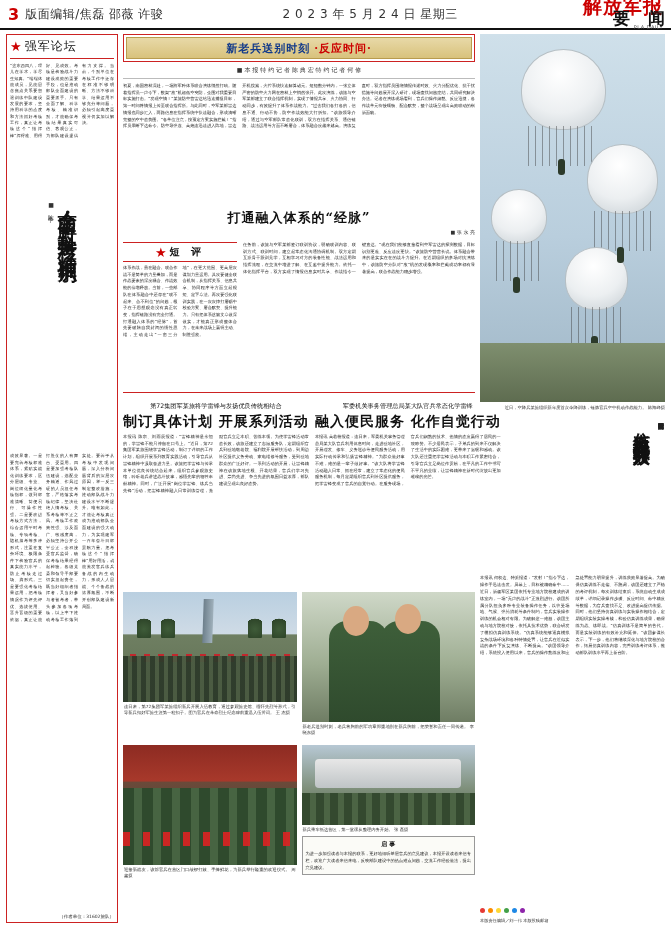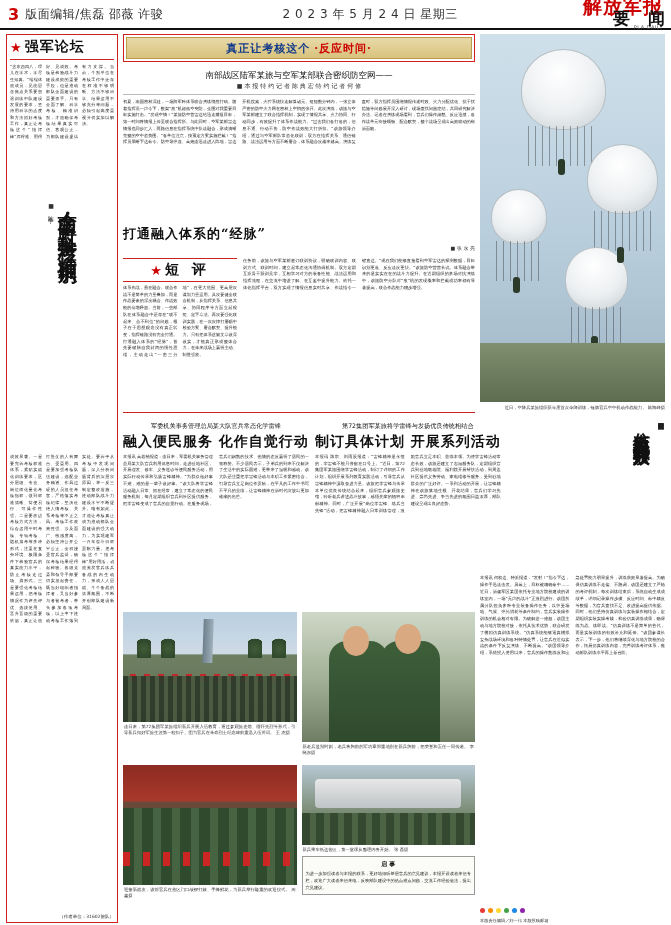--- a/index.html
+++ b/index.html
@@ -66,21 +66,21 @@
   }
   .forum-head {
     display: flex; align-items: center; gap: 3px;
     border-bottom: 1px solid #c22;
     padding-bottom: 3px; margin-bottom: 4px;
   }
   .star {
     color: #c00; font-size: 13px; line-height: 1;
   }
   .forum-head-text {
-    font-size: 14px; font-weight: bold; color: #111;
+    font-size: 12px; font-weight: normal; color: #111;
     letter-spacing: 1px;
     font-family: "DejaVu Serif", "Liberation Serif", serif;
   }
   .tiny-col-text {
     font-size: 4.1px; line-height: 1.55; color: #222;
     text-align: justify;
     column-count: 3; column-gap: 4px;
     height: 128px; overflow: hidden;
     margin-bottom: 4px;
   }
@@ -155,37 +155,37 @@
   }
 
   .lead-body {
     font-size: 4.2px; line-height: 1.6; color: #222; text-align: justify;
     column-count: 3; column-gap: 6px;
     height: 118px; overflow: hidden;
     margin-top: 4px;
   }
 
   .sub-head {
-    text-align: left;
+    text-align: center;
     font-size: 13px; font-weight: bold;
     font-family: "DejaVu Serif", "Liberation Serif", serif;
     letter-spacing: 1px;
     margin: 4px 0 2px 0;
   }
   .sub-byline { text-align: right; font-size: 5px; color: #333; }
 
   .two-col-mid { display: flex; gap: 6px; margin-top: 3px; }
   .brief-box { width: 114px; }
   .brief-head {
     display: flex; align-items: center; gap: 3px;
     border-top: 1px solid #c22; border-bottom: 1px solid #c22;
     padding: 2px 0; justify-content: center;
   }
   .brief-head-text {
-    font-size: 14px; font-weight: bold; letter-spacing: 4px;
+    font-size: 10px; font-weight: bold; letter-spacing: 4px;
     font-family: "DejaVu Serif", "Liberation Serif", serif;
   }
   .brief-body {
     font-size: 4.2px; line-height: 1.6; text-align: justify; color: #222;
     column-count: 2; column-gap: 5px;
     margin-top: 3px; height: 120px; overflow: hidden;
   }
   .mid-right-body {
     flex: 1;
     font-size: 4.2px; line-height: 1.6; text-align: justify; color: #222;
@@ -369,27 +369,26 @@
       <span class="vtitle">全面了解·科学考核·精准识别</span>
     </div>
     <div class="left-body">成效显著。一是要完善考核标准体系，紧贴实战化训练要求，区分层级、专业、岗位细化量化考核指标，做到标准清晰、简便易行、可操作性强。二是要改进考核方式方法，综合运用平时考核、专项考核、随机抽考等多种形式，注重在复杂环境、极限条件下检验官兵的真实能力水平，防止考核走过场、搞形式。三是要强化考核结果运用，把考核情况作为评先评优、选拔使用、晋升晋级的重要依据，真正让能打胜仗的人有舞台、受重用。四是要加强考核队伍建设，选配业务精通、作风过硬的人员担任考官，严格落实考核纪律，坚决杜绝人情考核、关系考核等不正之风。考核工作政策性强、涉及面广、敏感度高，必须坚持公开公平公正，全程接受官兵监督，确保考核结果经得起检验。各级党委和领导干部要切实担起责任，既当好组织者指挥者，又当好参与者被考者，带头参加各项考核，以上率下推动考核工作落到实处。要善于从考核中发现问题，深入分析问题背后的深层次原因，举一反三制定整改措施，推动部队战斗力建设水平不断提升。唯有如此，才能让考核真正成为推动部队全面建设的强大动力，为实现建军一百年奋斗目标贡献力量。把考核这个“指挥棒”用好用活，就能激发官兵练兵备战的内生动力，形成人人思战、个个备战的浓厚氛围，不断开创部队建设新局面。</div>
     <div class="left-foot">（作者单位：31602旅队）</div>
   </div>
 
   <div class="col-center">
 
     <div class="banner">
       <div class="banner-inner">
-        <span class="banner-t1">真正让考核这个</span>
+        <span class="banner-t1">新老兵送别时刻</span>
         <span class="banner-t2">·反应时间·</span>
       </div>
     </div>
 
     <div>
-      <div class="lead-shoulder">南部战区陆军某旅与空军某部联合密织防空网——</div>
       <div class="lead-credit">■ 本 报 特 约 记 者   陈 典 宏   特 约 记 者   何 修</div>
       <div class="lead-body">初夏，南国密林深处，一场跨军种体系联合演练悄然打响。随着指挥员一声令下，数架“敌”机超低空突防，企图对我重要目标实施打击。“发现空情！”某旅防空营雷达站迅速捕捉目标，第一时间将情报上传至联合指挥所。与此同时，空军某部雷达情报也同步汇入，两路信息在指挥系统中快速融合，形成清晰完整的空中态势图。“各单位注意，按预定方案实施拦截！”指挥员果断下达命令。防空导弹连、高炮连迅速进入阵地，雷达开机搜索，火控系统快速解算诸元。短短数分钟内，一张立体严密的防空火力网在密林上空悄然张开。此次演练，该旅与空军某部建立了联合指挥机制，实现了情报共享、火力协同、行动同步，有效提升了体系作战能力。“过去我们各打各的，信息不通、行动不协，防空作战效能大打折扣。”该旅领导介绍，通过与空军部队常态化联训，双方在指挥关系、通信链路、战法运用等方面不断磨合，体系融合度越来越高。演练复盘时，双方指挥员围绕情报传递时效、火力分配优化、抗干扰措施等问题展开深入研讨，现场查找问题症结，共同研究解决办法。记者在演练现场看到，官兵们操作娴熟、反应迅捷，各作战单元衔接顺畅、配合默契，整个战场呈现出高效联动的崭新面貌。</div>
     </div>
 
     <div>
       <div class="sub-head">打通融入体系的“经脉”</div>
       <div class="sub-byline">■ 张 永 亮</div>
     </div>
 
     <div class="two-col-mid">
@@ -400,28 +399,28 @@
         </div>
         <div class="brief-body">体系作战，贵在融合。联合作战不是简单的力量叠加，而是作战要素的深度耦合、作战效能的倍增释放。当前，一些部队在体系融合中还存在“联不起来、合不到位”的问题，根子在于思想观念没有真正转变，指挥链路没有完全打通。打通融入体系的“经脉”，首先要破除自我封闭的惯性思维，主动走出“一亩三分地”，在更大范围、更高层次谋划力量运用。其次要健全联合机制，从指挥关系、信息共享、协同程序等方面立起规矩、定下章法。再次要强化联训实践，在一次次摔打磨砺中校验方案、磨合默契、提升能力。只有把体系这篇文章做深做实，才能真正形成整体合力，在未来战场上赢得主动、制胜强敌。</div>
       </div>
       <div class="mid-right-body">任务前，该旅与空军某部签订联训协议，明确联训内容、联训方式、联训时间，建立起常态化沟通协调机制。双方定期互派骨干跟训见学，互相学习对方的装备性能、战法运用和指挥流程，在交流中增进了解、在互鉴中提升能力。依托一体化指挥平台，双方实现了情报信息实时共享、作战指令一键直达。“现在我们能够直接看到空军雷达的探测数据，目标识别更准、反应速度更快。”该旅防空营营长说。体系融合带来的是实实在在的战斗力提升。在近期组织的多场对抗演练中，该旅防空分队对“敌”机的发现概率和拦截成功率都有显著提高，联合作战能力稳步增强。</div>
     </div>
 
     <hr class="hr-red">
 
     <div class="two-articles">
       <div class="art">
+        <div class="art-shoulder">第72集团军某旅将学雷锋与发扬优良传统相结合</div>
+        <div class="art-title">制订具体计划 开展系列活动</div>
+        <div class="art-body">本报讯 陈宗、刘雨辰报道：“雷锋精神是永恒的，学雷锋不能只停留在口号上。”近日，第72集团军某旅围绕学雷锋活动，制订了详细的工作计划，组织开展系列教育实践活动，引导官兵从雷锋精神中汲取奋进力量。该旅把学雷锋与传承本单位优良传统结合起来，组织官兵参观旅史馆，聆听老兵讲述战斗故事，感悟先辈的牺牲奉献精神。同时，广泛开展“岗位学雷锋、练兵当先锋”活动，把雷锋精神融入日常训练管理，激励官兵立足本职、苦练本领。为使学雷锋活动常态长效，该旅还建立了志愿服务队，定期组织官兵到驻地敬老院、福利院开展帮扶活动，到周边社区提供义务劳动、家电维修等服务，受到驻地群众的广泛好评。一系列活动的开展，让雷锋精神在该旅落地生根、开花结果，官兵们学习先进、崇尚先进、争当先进的氛围日益浓厚，部队建设呈现出良好态势。</div>
+      </div>
+      <div class="art">
         <div class="art-shoulder">军委机关事务管理总局某大队官兵常态化学雷锋</div>
         <div class="art-title">融入便民服务 化作自觉行动</div>
         <div class="art-body">本报讯 高若楠报道：连日来，军委机关事务管理总局某大队官兵利用休息时间，走进驻地社区，开展理发、修车、义务巡诊等便民服务活动，用实际行动传承和弘扬雷锋精神。“为群众做好事不难，难的是一辈子做好事。”该大队将学雷锋活动融入日常、抓在经常，建立了常态化的便民服务机制，每月定期组织官兵到社区提供服务，把学雷锋变成了官兵的自觉行动。在服务现场，官兵们娴熟的技术、热情的态度赢得了居民的一致称赞。不少居民表示，子弟兵的到来不仅解决了生活中的实际困难，更带来了温暖和感动。该大队还注重把学雷锋活动与本职工作紧密结合，引导官兵立足岗位作贡献，在平凡的工作中书写不平凡的业绩，让雷锋精神在新时代绽放出更加璀璨的光芒。</div>
-      </div>
-      <div class="art">
-        <div class="art-shoulder">第72集团军某旅将学雷锋与发扬优良传统相结合</div>
-        <div class="art-title">制订具体计划 开展系列活动</div>
-        <div class="art-body">本报讯 陈宗、刘雨辰报道：“雷锋精神是永恒的，学雷锋不能只停留在口号上。”近日，第72集团军某旅围绕学雷锋活动，制订了详细的工作计划，组织开展系列教育实践活动，引导官兵从雷锋精神中汲取奋进力量。该旅把学雷锋与传承本单位优良传统结合起来，组织官兵参观旅史馆，聆听老兵讲述战斗故事，感悟先辈的牺牲奉献精神。同时，广泛开展“岗位学雷锋、练兵当先锋”活动，把雷锋精神融入日常训练管理，激励官兵立足本职、苦练本领。为使学雷锋活动常态长效，该旅还建立了志愿服务队，定期组织官兵到驻地敬老院、福利院开展帮扶活动，到周边社区提供义务劳动、家电维修等服务，受到驻地群众的广泛好评。一系列活动的开展，让雷锋精神在该旅落地生根、开花结果，官兵们学习先进、崇尚先进、争当先进的氛围日益浓厚，部队建设呈现出良好态势。</div>
       </div>
     </div>
 
     <div class="photo-row">
       <div style="flex:1">
         <div class="photo ph-parade">
           <div class="monument"></div>
           <div class="tree" style="left:8%"></div>
           <div class="tree" style="left:22%"></div>
           <div class="tree" style="left:72%"></div>

